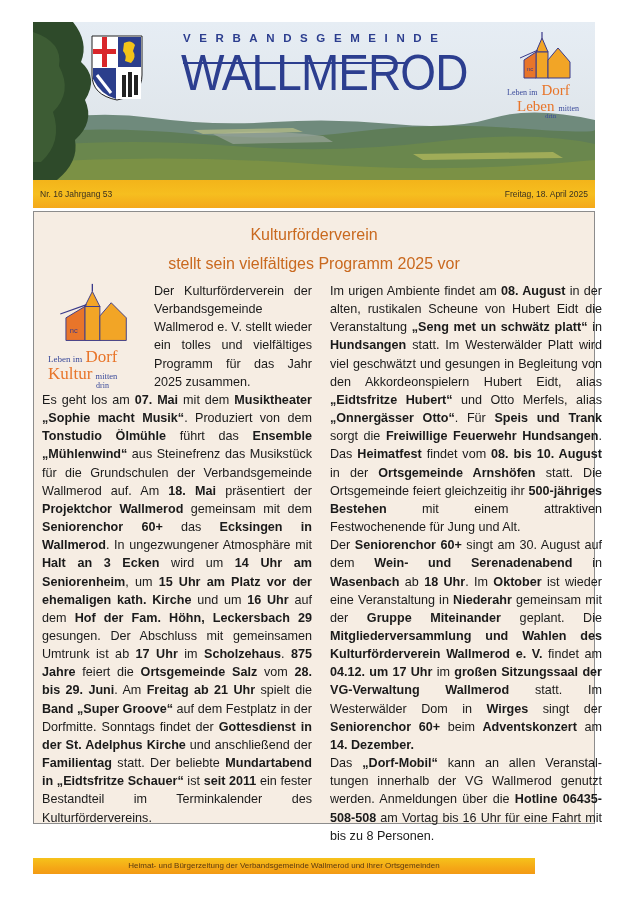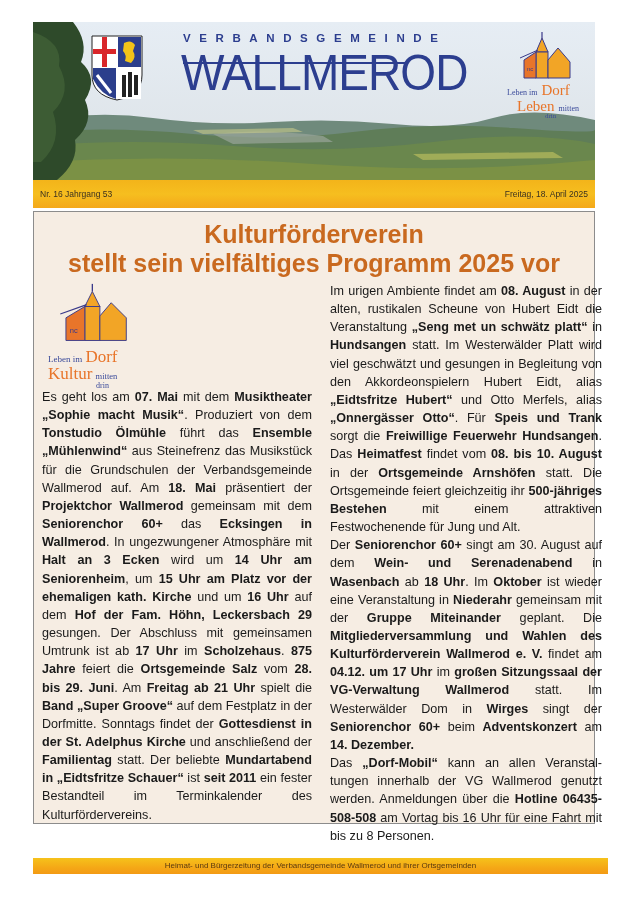--- a/index.html
+++ b/index.html
@@ -40,42 +40,42 @@
       padding: 0 7px;
     }
 
     
     .article {
       position: absolute; left: 33px; top: 211px; width: 562px; height: 613px;
       background: #f6ede3; border: 1px solid #8c8c8c;
     }
     .headline {
       position: absolute; left: 0; top: 8px; width: 560px; text-align: center;
-      color: #c9691f; font-weight: bold; font-size: 25px; line-height: 29px;
+      color: #c9691f; font-weight: normal; font-size: 16px; line-height: 29px;
     }
     .col {
       position: absolute; font-size: 12.6px; line-height: 18.15px; color: #1a1a1a;
       text-align: justify; hyphens: manual;
     }
     .col b { font-weight: bold; }
     .col-left { left: 8px; top: 70px; width: 270px; }
     .col-right { left: 296px; top: 70px; width: 272px; }
     .intro-wrap { display: flex; }
     .intro-logo { width: 112px; height: 106px; flex: 0 0 112px; position: relative; }
     .intro-text { flex: 1; }
     .intro-logo .t { position: absolute; left: 6px; top: 66px; width: 100px; font-family: "Liberation Serif", serif; line-height: 1; }
     .intro-logo .t .a { color: #3a4a9a; font-size: 9px; }
     .intro-logo .t .dorf { color: #e8752a; font-size: 17px; }
     .intro-logo .t .kultur { color: #e8752a; font-size: 17px; margin-top: 48px; }
     .intro-logo .t .m { color: #3a4a9a; font-size: 8.5px; }
     .intro-logo .t .drin { color: #3a4a9a; font-size: 8px; display: block; padding-left: 48px; }
 
     
     .footer-bar {
-      position: absolute; left: 33px; top: 858px; width: 575px; height: 16px;
+      position: absolute; left: 33px; top: 858px; width: 502px; height: 16px;
       background: linear-gradient(180deg, #f6c21b 0%, #f5a816 60%, #f39a14 100%);
       text-align: center; font-size: 8px; line-height: 16px; color: #5a3a10;
     }
   </style>
 </head>
 <body>
 
 <div class="banner">
   <svg class="hills" viewBox="0 0 562 158" preserveAspectRatio="none">
     <defs>
@@ -158,20 +158,21 @@
           <text x="20" y="54" font-size="8" fill="#3a3a8a" font-family="Liberation Sans, sans-serif">nc</text>
         </svg>
         <div class="t">
           <span class="a">Leben im</span>
           <span class="dorf">Dorf</span><br>
           <span class="kultur">Kultur</span>
           <span class="m">mitten</span>
           <span class="drin">drin</span>
         </div>
       </div>
+      <div class="intro-text">Der Kulturförderverein der Verbandsgemein­de Wallmerod e. V. stellt wieder ein tolles und vielfältiges Pro­gramm für das Jahr 2025 zusammen.</div>
     </div>
     <div id="left-body">
         <div><span>Es geht los am </span><b>07. Mai</b><span> mit dem </span><b>Musik­theater „Sophie macht Musik“</b><span>. Produziert von dem </span><b>Tonstudio Ölmühle</b><span> führt das </span><b>En­semble „Mühlenwind“</b><span> aus Steinefrenz das Musikstück für die Grundschulen der Ver­bandsgemeinde Wallmerod auf. Am </span><b>18. Mai</b><span> präsentiert der </span><b>Projektchor Wallmerod</b><span> ge­meinsam mit dem </span><b>Seniorenchor 60+</b><span> das </span><b>Ecksingen in Wallmerod</b><span>. In ungezwunge­ner Atmosphäre mit </span><b>Halt an 3 Ecken</b><span> wird um </span><b>14 Uhr am Seniorenheim</b><span>, um </span><b>15 Uhr am Platz vor der ehemaligen kath. Kir­che</b><span> und um </span><b>16 Uhr</b><span> auf dem </span><b>Hof der Fam. Höhn, Leckersbach 29</b><span> gesungen. Der Ab­schluss mit gemeinsamen Umtrunk ist ab </span><b>17 Uhr</b><span> im </span><b>Scholzehaus</b><span>. </span><b>875 Jahre</b><span> feiert die </span><b>Ortsgemeinde Salz</b><span> vom </span><b>28. bis 29. Juni</b><span>. Am </span><b>Freitag ab 21 Uhr</b><span> spielt die </span><b>Band „Su­per Groove“</b><span> auf dem Festplatz in der Dorf­mitte. Sonntags findet der </span><b>Gottesdienst in der St. Adelphus Kirche</b><span> und anschließend der </span><b>Familientag</b><span> statt. Der beliebte </span><b>Mund­artabend in „Eidtsfritze Schauer“</b><span> ist </span><b>seit 2011</b><span> ein fester Bestandteil im Terminkalen­der des Kulturfördervereins.</span></div>
       </div>
   </div>
 
   <div class="col col-right" id="right-body">
       <div><span>Im urigen Ambiente findet am </span><b>08. August</b><span> in der alten, rustikalen Scheune von Hu­bert Eidt die Veranstaltung </span><b>„Seng met un schwätz platt“</b><span> in </span><b>Hundsangen</b><span> statt. Im Westerwälder Platt wird viel geschwätzt und gesungen in Begleitung von den Akkor­deonspielern Hubert Eidt, alias </span><b>„Eidtsfritze Hubert“</b><span> und Otto Merfels, alias </span><b>„Onner­gässer Otto“</b><span>. Für </span><b>Speis und Trank</b><span> sorgt die </span><b>Freiwillige Feuerwehr Hundsangen</b><span>. Das </span><b>Heimatfest</b><span> findet vom </span><b>08. bis 10. Au­gust</b><span> in der </span><b>Ortsgemeinde Arnshöfen</b><span> statt. Die Ortsgemeinde feiert gleichzeitig ihr </span><b>500-jähriges Bestehen</b><span> mit einem attrakti­ven Festwochenende für Jung und Alt.</span></div>
       <div><span>Der </span><b>Seniorenchor 60+</b><span> singt am 30. Au­gust auf dem </span><b>Wein- und Serenadenabend</b><span> in </span><b>Wasenbach</b><span> ab </span><b>18 Uhr</b><span>. Im </span><b>Oktober</b><span> ist wieder eine Veranstaltung in </span><b>Niederahr</b><span> ge­meinsam mit der </span><b>Gruppe Miteinander</b><span> ge­plant. Die </span><b>Mitgliederversammlung und Wahlen des Kulturförderverein Wallme­rod e. V.</b><span> findet am </span><b>04.12. um 17 Uhr</b><span> im </span><b>großen Sitzungssaal der VG-Verwaltung Wallmerod</b><span> statt. Im Westerwälder Dom in </span><b>Wirges</b><span> singt der </span><b>Seniorenchor 60+</b><span> beim </span><b>Adventskonzert</b><span> am </span><b>14. Dezember.</b></div>
       <div><span>Das </span><b>„Dorf-Mobil“</b><span> kann an allen Veranstal­tungen innerhalb der VG Wallmerod genutzt werden. Anmeldungen über die </span><b>Hotline 06435-508-508</b><span> am Vortag bis 16 Uhr für eine Fahrt mit bis zu 8 Personen.</span></div>

